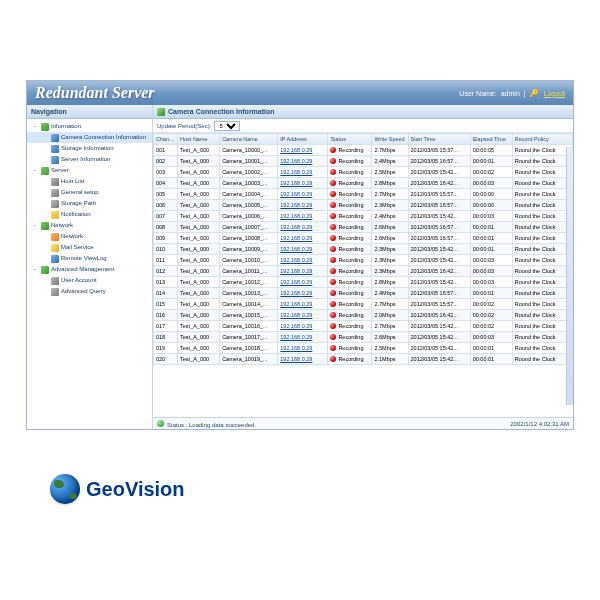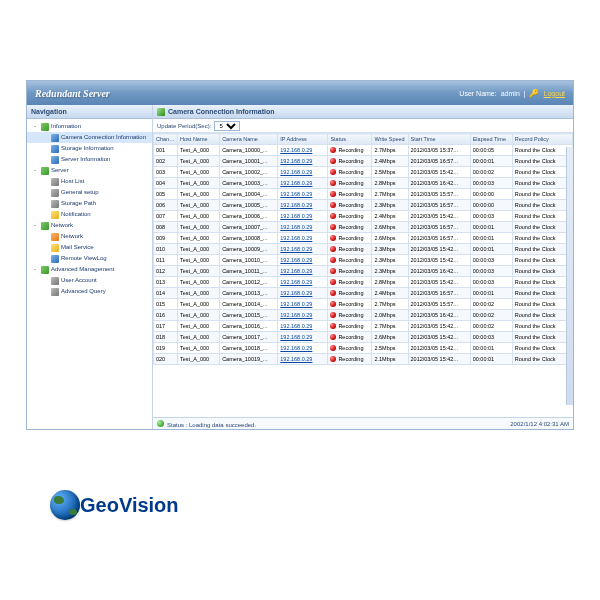--- a/index.html
+++ b/index.html
@@ -1,19 +1,19 @@
 <!DOCTYPE html>
 <html><head>
 <meta charset="utf-8">
 <style>
 *{box-sizing:border-box;margin:0;padding:0;font-family:Arial,sans-serif}
 body{background:#fff;width:600px;height:600px;position:relative;overflow:hidden}
 .app{position:absolute;top:80px;left:26px;width:548px;height:350px;border:1px solid #9cb6d6;background:#fff;font-size:6px}
 .titlebar{height:24px;background:linear-gradient(180deg,#a8c1dd 0%,#6f98c3 50%,#5a85b5 100%);display:flex;align-items:center;justify-content:space-between;padding:0 8px;color:#fff}
-.titlebar .title{font-style:italic;font-family:Georgia,serif;font-size:10px;font-weight:bold;text-shadow:1px 1px 2px rgba(0,0,0,.3)}
+.titlebar .title{font-style:italic;font-family:Georgia,serif;font-size:16px;font-weight:bold;text-shadow:1px 1px 2px rgba(0,0,0,.3)}
 .titlebar .userbox{font-size:7px;display:flex;align-items:center;gap:4px}
 .titlebar .key{color:#ffd94a;font-size:8px}
 .titlebar a{color:#ffd94a;text-decoration:underline;cursor:pointer}
 .cols{display:flex;height:calc(100% - 24px)}
 .nav{width:126px;border-right:1px solid #c5d4e6;background:#fff;display:flex;flex-direction:column}
 .panelhdr{height:14px;background:linear-gradient(180deg,#e9f1fb,#c7d9ee);border-bottom:1px solid #a9c0dc;display:flex;align-items:center;padding-left:4px;font-size:7px;color:#2b4a74;font-weight:bold}
 .tree{flex:1;overflow:auto;padding:2px 0}
 .tree ul{list-style:none}
 .tree li{white-space:nowrap;line-height:11px}
 .tree .row{display:flex;align-items:center;gap:2px;padding:0 2px;cursor:pointer}
@@ -35,21 +35,21 @@
 th,td{border:1px solid #d6e1ef;padding:1px 2px;text-align:left;overflow:hidden;text-overflow:ellipsis;white-space:nowrap;font-size:5.5px;height:11px}
 th{background:linear-gradient(180deg,#f3f7fc,#dde8f5);color:#2b4a74;font-weight:normal;position:sticky;top:0}
 tr:nth-child(even) td{background:#f5f8fc}
 tr:nth-child(odd) td{background:#fff}
 .iplink{color:#0b4aa0;text-decoration:underline;cursor:pointer}
 .statuscell{display:flex;align-items:center;gap:2px}
 .reddot{width:6px;height:6px;border-radius:50%;background:radial-gradient(circle at 30% 30%,#ff8a8a,#c60000 70%);display:inline-block}
 .statusbar{height:12px;border-top:1px solid #c5d4e6;display:flex;align-items:center;justify-content:space-between;padding:0 4px;font-size:6px;background:#f7fafd;color:#2b4a74}
 .statusbar .ok{width:7px;height:7px;border-radius:50%;background:radial-gradient(circle at 30% 30%,#a6eea0,#1a8a0a);display:inline-block;margin-right:3px}
 .sortarr{font-size:5px;margin-left:1px}
-.logo{position:absolute;left:50px;bottom:80px;display:flex;align-items:center;}
+.logo{position:absolute;left:50px;bottom:96px;display:flex;align-items:center;gap:6px}
 .logo .globe{width:30px;height:30px;border-radius:50%;background:radial-gradient(circle at 30% 30%,#66b6ff,#004a99 75%);position:relative;box-shadow:inset -2px -2px 4px rgba(0,0,0,.3),0 1px 2px rgba(0,0,0,.2)}
 .logo .globe:before{content:"";position:absolute;left:4px;top:6px;width:10px;height:8px;background:#3a7a3a;border-radius:40% 60% 50% 50%}
 .logo .globe:after{content:"";position:absolute;right:3px;bottom:5px;width:8px;height:6px;background:#3a7a3a;border-radius:50%}
 .logo .txt{font-size:20px;font-weight:bold;color:#003a8a;letter-spacing:0}
 .scrollhint{position:absolute;right:0;top:14px;bottom:12px;width:7px;background:linear-gradient(180deg,#e4ecf6,#cfdcee);border-left:1px solid #b8c9de}
 .col-ch{width:24px}.col-hn{width:42px}.col-cn{width:58px}.col-ip{width:50px}.col-st{width:44px}.col-ws{width:36px}.col-sta{width:62px}.col-et{width:42px}.col-rp{width:60px}
 </style>
 </head>
 <body>
 

